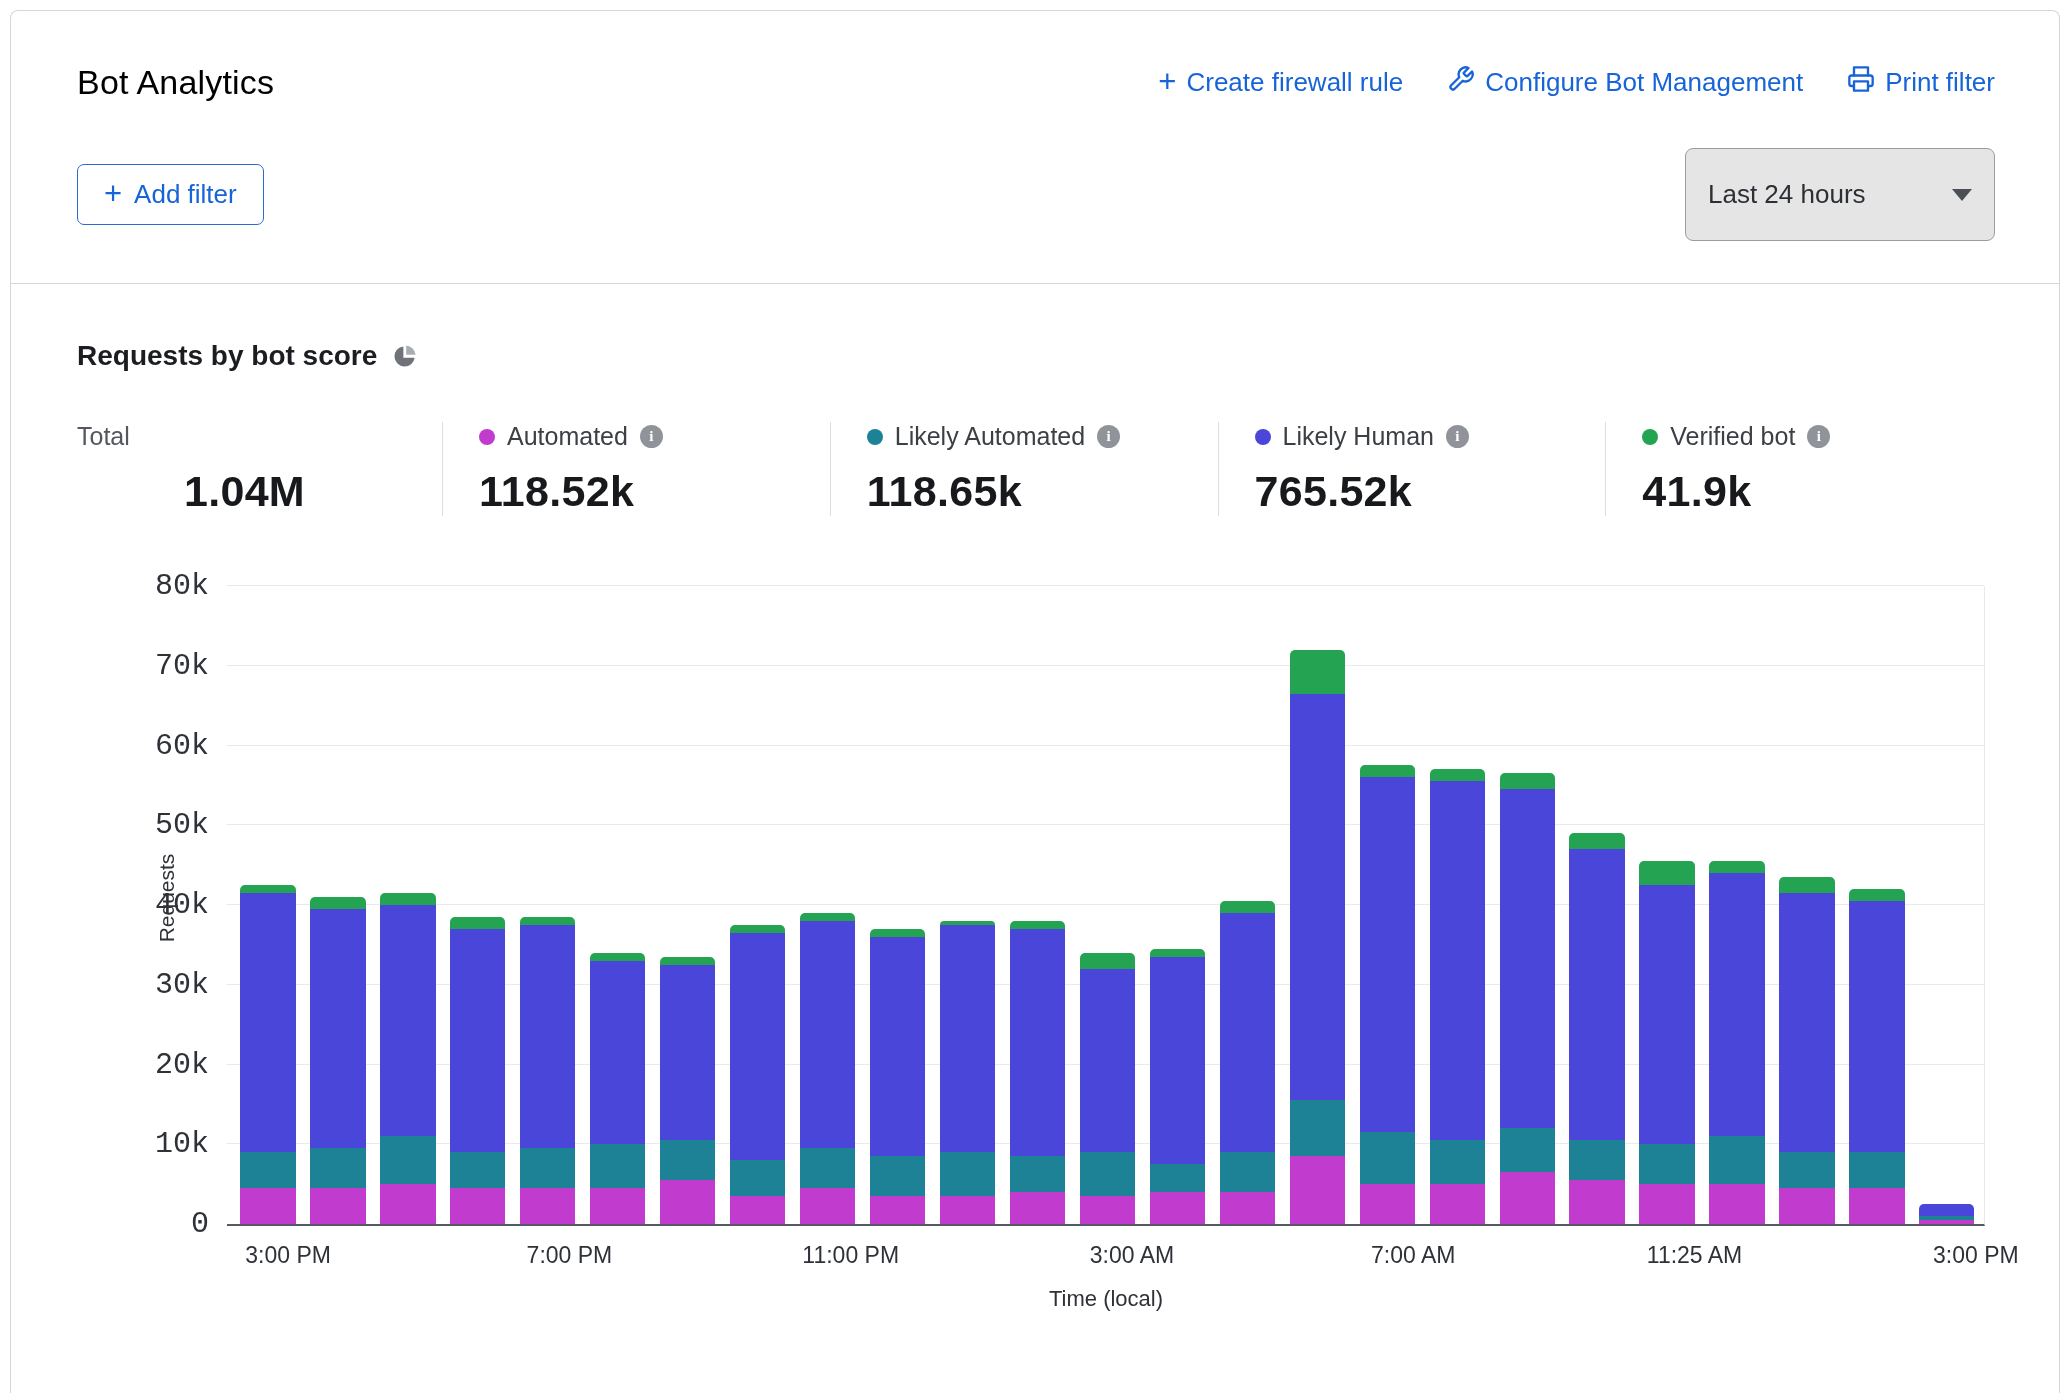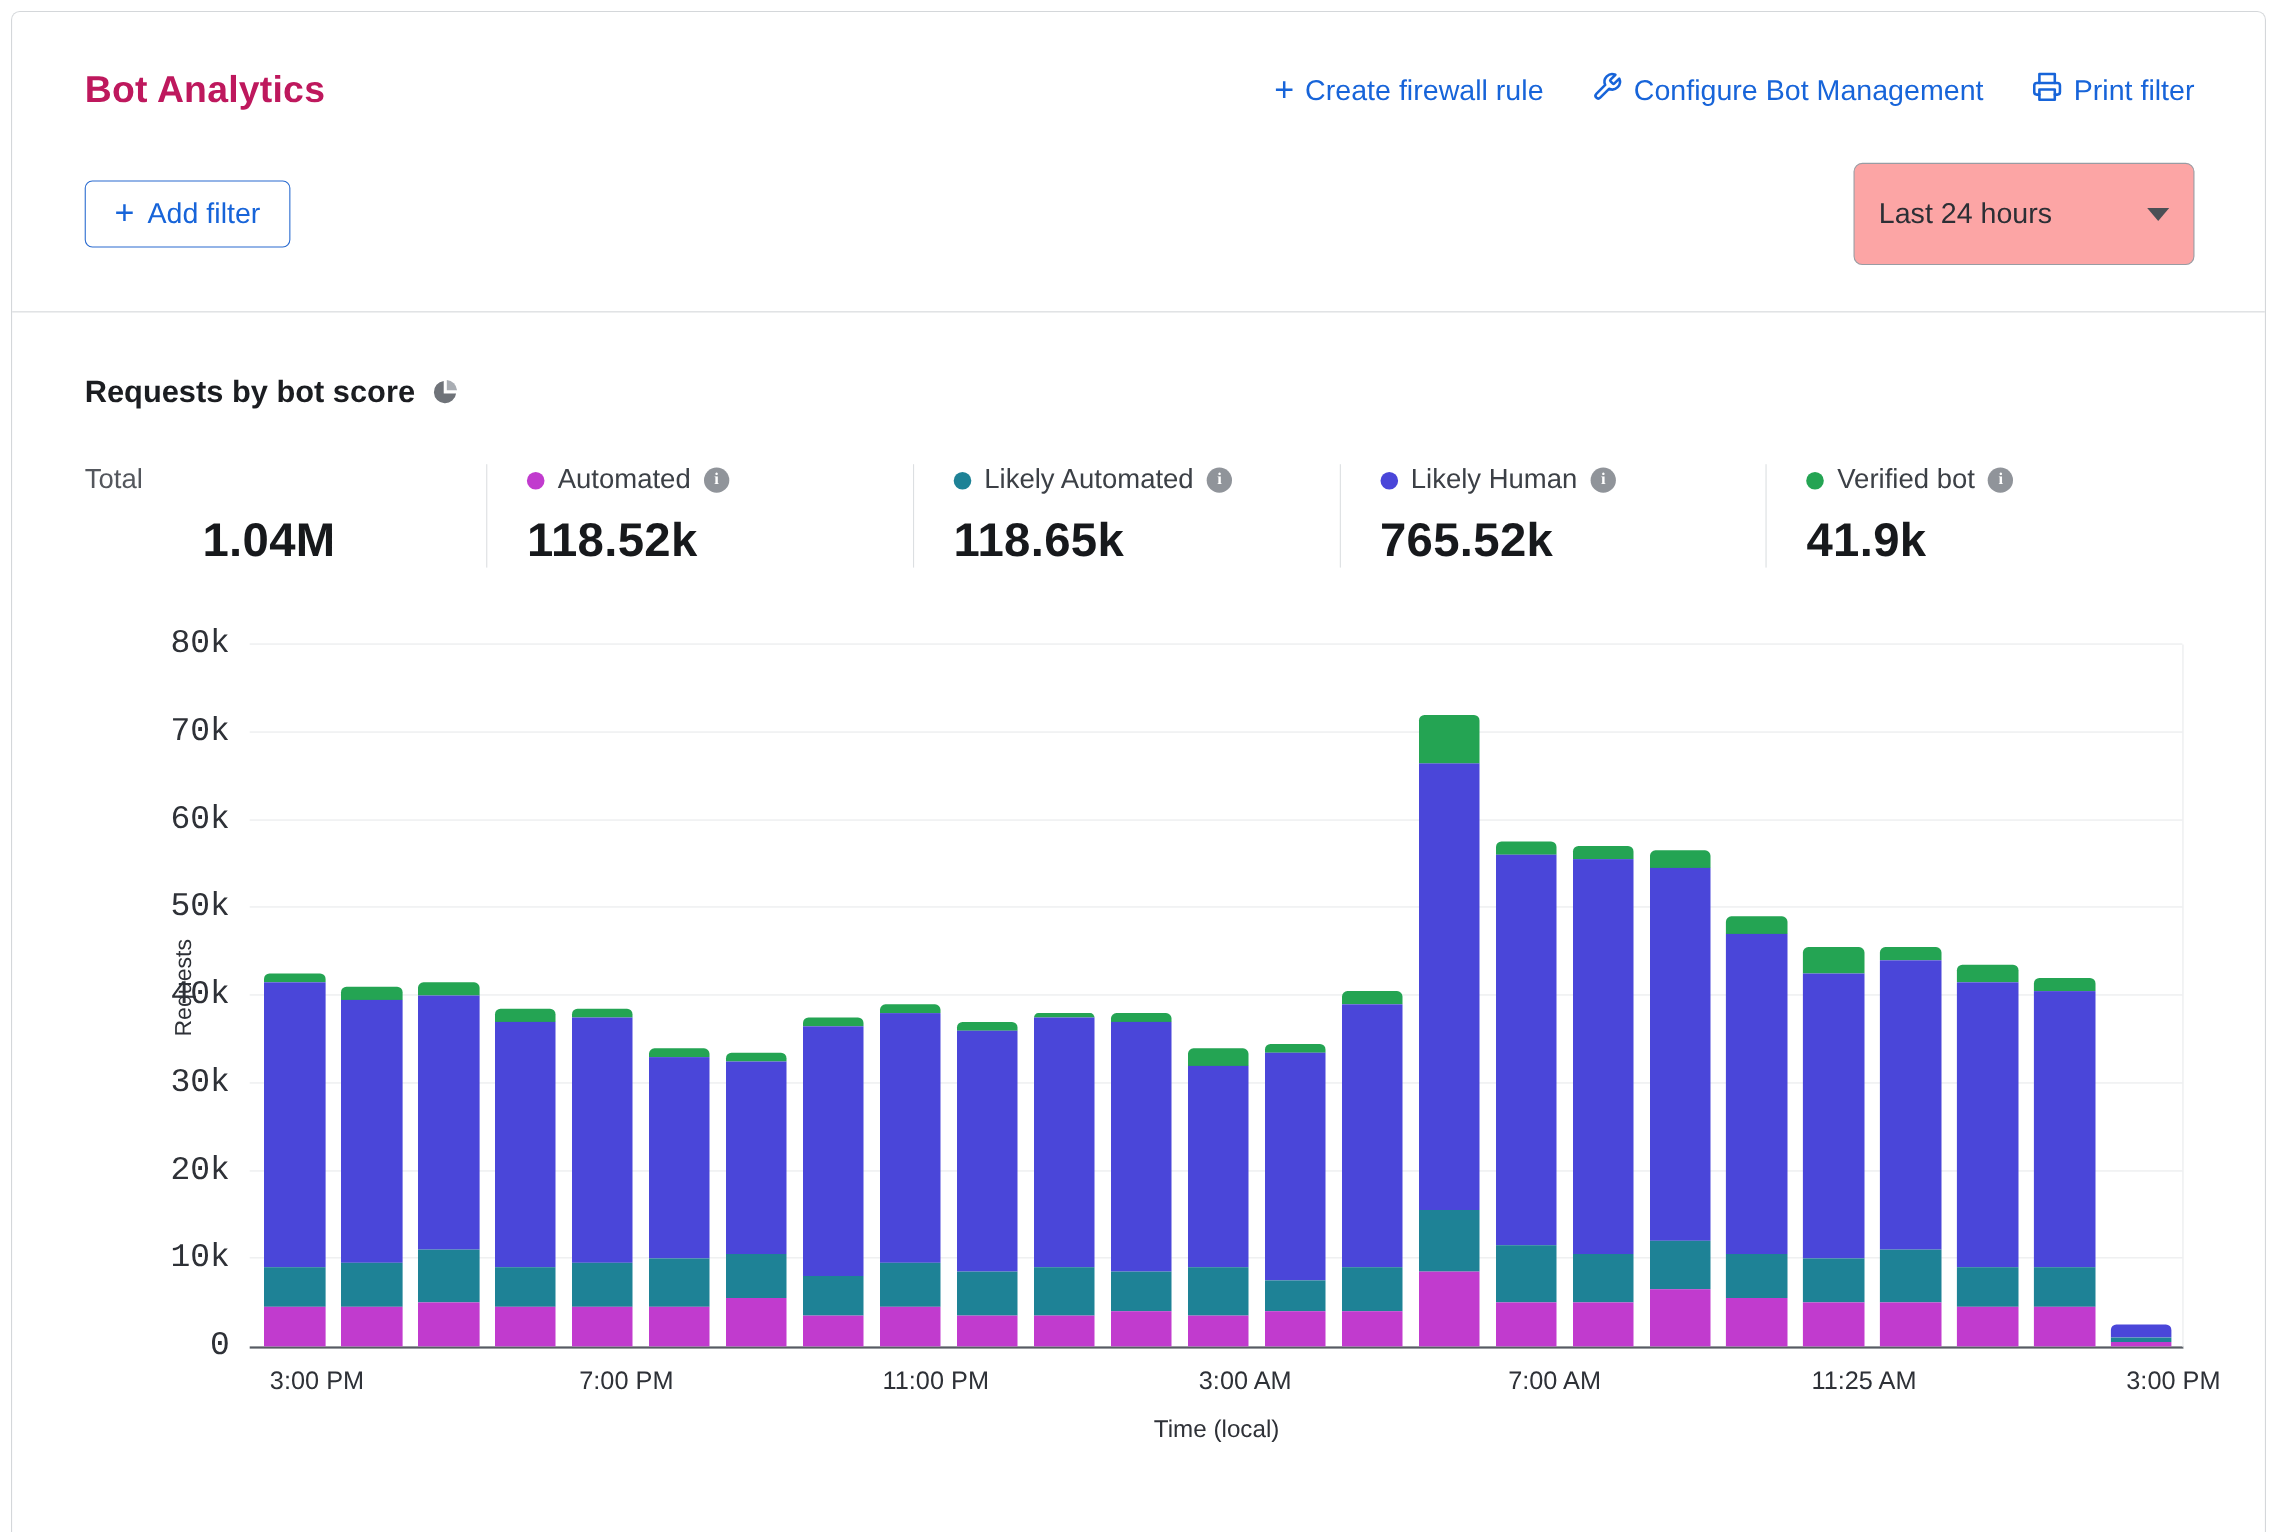--- a/index.html
+++ b/index.html
@@ -7,35 +7,35 @@
     font-family:"Liberation Sans","DejaVu Sans",sans-serif; color:#24262b; }
   :root{
     --link:#1764d9; --border:#d4d7da; --grid:#e8eaec; --axis:#565b63;
   }
   .page { margin:10px 10px 0 10px; border:1px solid var(--border); border-bottom:none;
     border-radius:8px 8px 0 0; height:1383px; overflow:hidden; background:#fff; }
 
   
   .header { padding:52px 64px 42px 66px; border-bottom:1px solid var(--border); }
   .header-row1 { display:flex; align-items:center; justify-content:space-between; }
-  .page-title { font-size:34px; font-weight:700; color:#be185d; letter-spacing:.2px; }
+  .page-title { font-size:34px; font-weight:400; color:#000000; letter-spacing:.2px; }
   .actions { display:flex; align-items:center; gap:44px; }
   .action-link { display:flex; align-items:center; gap:10px; color:var(--link);
     font-size:26px; font-weight:500; text-decoration:none; cursor:pointer; }
   .plus-glyph { font-size:31px; font-weight:500; line-height:1; position:relative; top:-1px; }
   .action-link svg { width:28px; height:28px; stroke:var(--link); fill:none;
     stroke-width:2; stroke-linecap:round; stroke-linejoin:round; }
 
   .header-row2 { display:flex; align-items:center; justify-content:space-between; margin-top:46px; }
   .add-filter-btn { display:inline-flex; align-items:center; gap:12px; color:var(--link);
     background:#fff; border:1px solid #2a6bd0; border-radius:7px; padding:14px 26px;
     font-size:26px; font-weight:500; cursor:pointer; font-family:inherit; }
   .select-box { display:flex; align-items:center; justify-content:space-between;
     width:310px; padding:30px 22px; border:1px solid #989ca3; border-radius:8px;
-    background:#fca5a5; font-size:26px; color:#2c2f35; cursor:pointer; }
+    background:#e5e5e5; font-size:26px; color:#2c2f35; cursor:pointer; }
   .chevron-down { width:0; height:0; border-left:10px solid transparent;
     border-right:10px solid transparent; border-top:12px solid #4b4f55; }
 
   
   .content { padding:56px 66px 0 66px; }
   .section-head { display:flex; align-items:center; gap:14px; }
   .section-title { font-size:28px; font-weight:700; color:#1b1d21; }
   .pie-icon { width:27px; height:27px; }
 
   .stats { display:flex; margin-top:50px; }

